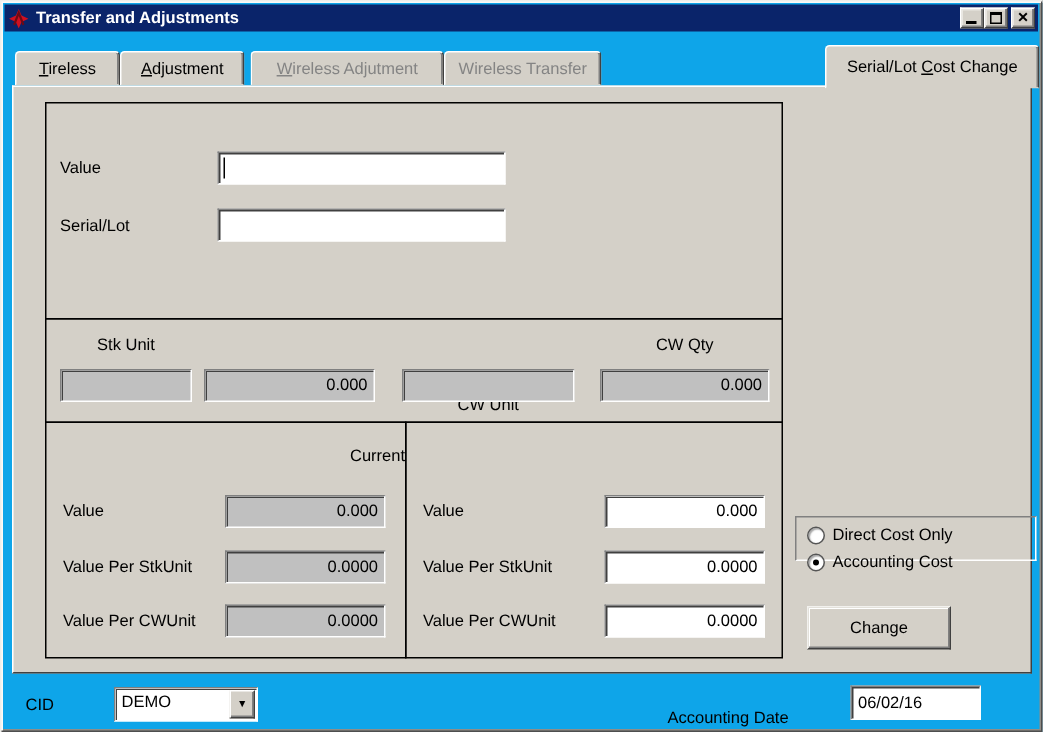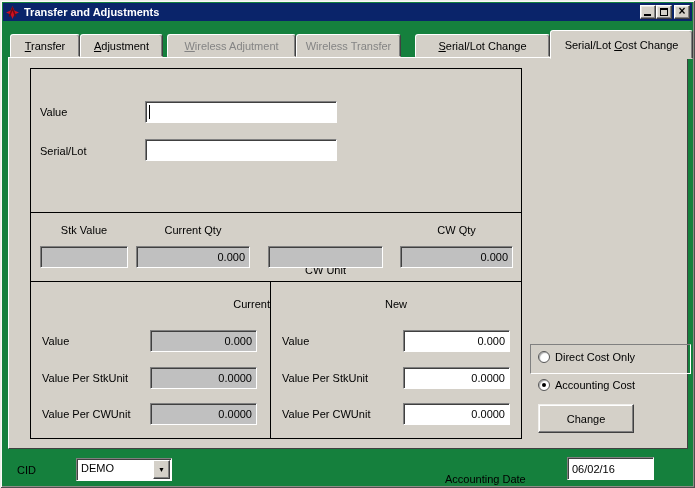--- a/index.html
+++ b/index.html
@@ -1,17 +1,17 @@
 <!DOCTYPE html>
 <html><head>
 <meta charset="utf-8">
 <style>
   html,body{margin:0;padding:0;background:#9a9a9a;}
   .win{
-    position:relative;width:695px;height:488px;background:#15803d;
+    position:relative;width:695px;height:488px;background:#0ea5e9;
     font-family:"Liberation Sans",sans-serif;font-size:11px;color:#000;
     overflow:hidden;
     box-shadow: inset 1px 1px 0 #efeeea, inset -1px -1px 0 #4e4e4e,
                 inset 2px 2px 0 #fbfaf8, inset -2px -2px 0 #8f8d87;
     text-decoration: underline;
   }
   .titlebar{
     position:absolute;left:3px;top:3px;width:689px;height:18px;
     background:#0a246a;display:flex;align-items:center;
   }
@@ -106,71 +106,68 @@
         </div>
       <div class="tb-btn">
           <span class="ic-max"></span>
         </div>
       <div class="tb-btn close">
           <span class="ic-close">×</span>
         </div>
     </div>
   </div>
 
-  <div class="tab" style="left:10px;width:70px;"><span><span></span><span class="key">T</span><span>ransfer</span></span></div>
+  <div class="tab" style="left:10px;width:70px;"><span><span></span><span class="key">T</span><span>ireless</span></span></div>
   <div class="tab" style="left:80px;width:83px;"><span><span></span><span class="key">A</span><span>djustment</span></span></div>
   <div class="tab disabled" style="left:167px;width:129px;"><span><span></span><span class="key">W</span><span>ireless Adjutment</span></span></div>
   <div class="tab disabled" style="left:296px;width:105px;"><span><span>Wireless Transfer</span><span class="key"></span><span></span></span></div>
-  <div class="tab" style="left:415px;width:135px;"><span><span></span><span class="key">S</span><span>erial/Lot Change</span></span></div>
   <div class="tab active" style="left:550px;width:143px;"><span><span>Serial/Lot </span><span class="key">C</span><span>ost Change</span></span></div>
 
   <div class="panel"></div>
 
   <div class="bx" style="left:30px;top:68px;width:492px;height:145px;"></div>
   <div class="bx" style="left:30px;top:212px;width:492px;height:70px;"></div>
   <div class="bx" style="left:30px;top:281px;width:241px;height:158px;"></div>
   <div class="bx" style="left:270px;top:281px;width:252px;height:158px;"></div>
 
   <span class="lbl" style="left:40px;top:106px;">Value</span>
   <input class="field wht" style="left: 145px; top: 101px; width: 192px;" value="">
   <div class="caret"></div>
   <span class="lbl" style="left:40px;top:145px;">Serial/Lot</span>
   <input class="field wht" style="left: 145px; top: 139px; width: 192px;" value="">
 
-  <span class="lbl ctr" style="left:40px;top:224px;width:88px;">Stk Value</span>
-  <span class="lbl ctr" style="left:136px;top:224px;width:114px;">Current Qty</span>
+  <span class="lbl ctr" style="left:40px;top:224px;width:88px;">Stk Unit</span>
   <span class="lbl ctr" style="left:268px;top:224px;width:115px;margin-top:40px;">CW Unit</span>
   <span class="lbl ctr" style="left:400px;top:224px;width:113px;">CW Qty</span>
   <input class="field dis" style="left: 40px; top: 246px; width: 88px;" value="">
   <input class="field dis num" style="left: 136px; top: 246px; width: 114px;" value="0.000">
   <input class="field dis" style="left: 268px; top: 246px; width: 115px;" value="">
   <input class="field dis num" style="left: 400px; top: 246px; width: 113px;" value="0.000">
 
   <span class="lbl ctr" style="left:30px;top:298px;width:240px;text-align:right;">Current</span>
   <span class="lbl" style="left:42px;top:335px;">Value</span>
   <input class="field dis num" style="left: 150px; top: 330px; width: 107px;" value="0.000">
   <span class="lbl" style="left:42px;top:372px;">Value Per StkUnit</span>
   <input class="field dis num" style="left: 150px; top: 367px; width: 107px;" value="0.0000">
   <span class="lbl" style="left:42px;top:408px;">Value Per CWUnit</span>
   <input class="field dis num" style="left: 150px; top: 403px; width: 107px;" value="0.0000">
 
-  <span class="lbl ctr" style="left:270px;top:298px;width:252px;">New</span>
   <span class="lbl" style="left:282px;top:335px;">Value</span>
   <input class="field wht num" style="left: 403px; top: 330px; width: 107px;" value="0.000">
   <span class="lbl" style="left:282px;top:372px;">Value Per StkUnit</span>
   <input class="field wht num" style="left: 403px; top: 367px; width: 107px;" value="0.0000">
   <span class="lbl" style="left:282px;top:408px;">Value Per CWUnit</span>
   <input class="field wht num" style="left: 403px; top: 403px; width: 107px;" value="0.0000">
 
   <div class="rgroup">
     <div class="radio-row" style="top:5px;">
       <span class="rb"></span>
       <span>Direct Cost Only</span>
     </div>
-    <div class="radio-row" style="top:33px;">
+    <div class="radio-row" style="top:23px;">
       <span class="rb checked"></span>
       <span>Accounting Cost</span>
     </div>
   </div>
 
   <div class="btn">
     <span>Change</span>
   </div>
 
   <span class="lbl" style="left:17px;top:464px;z-index:4;">CID</span>

